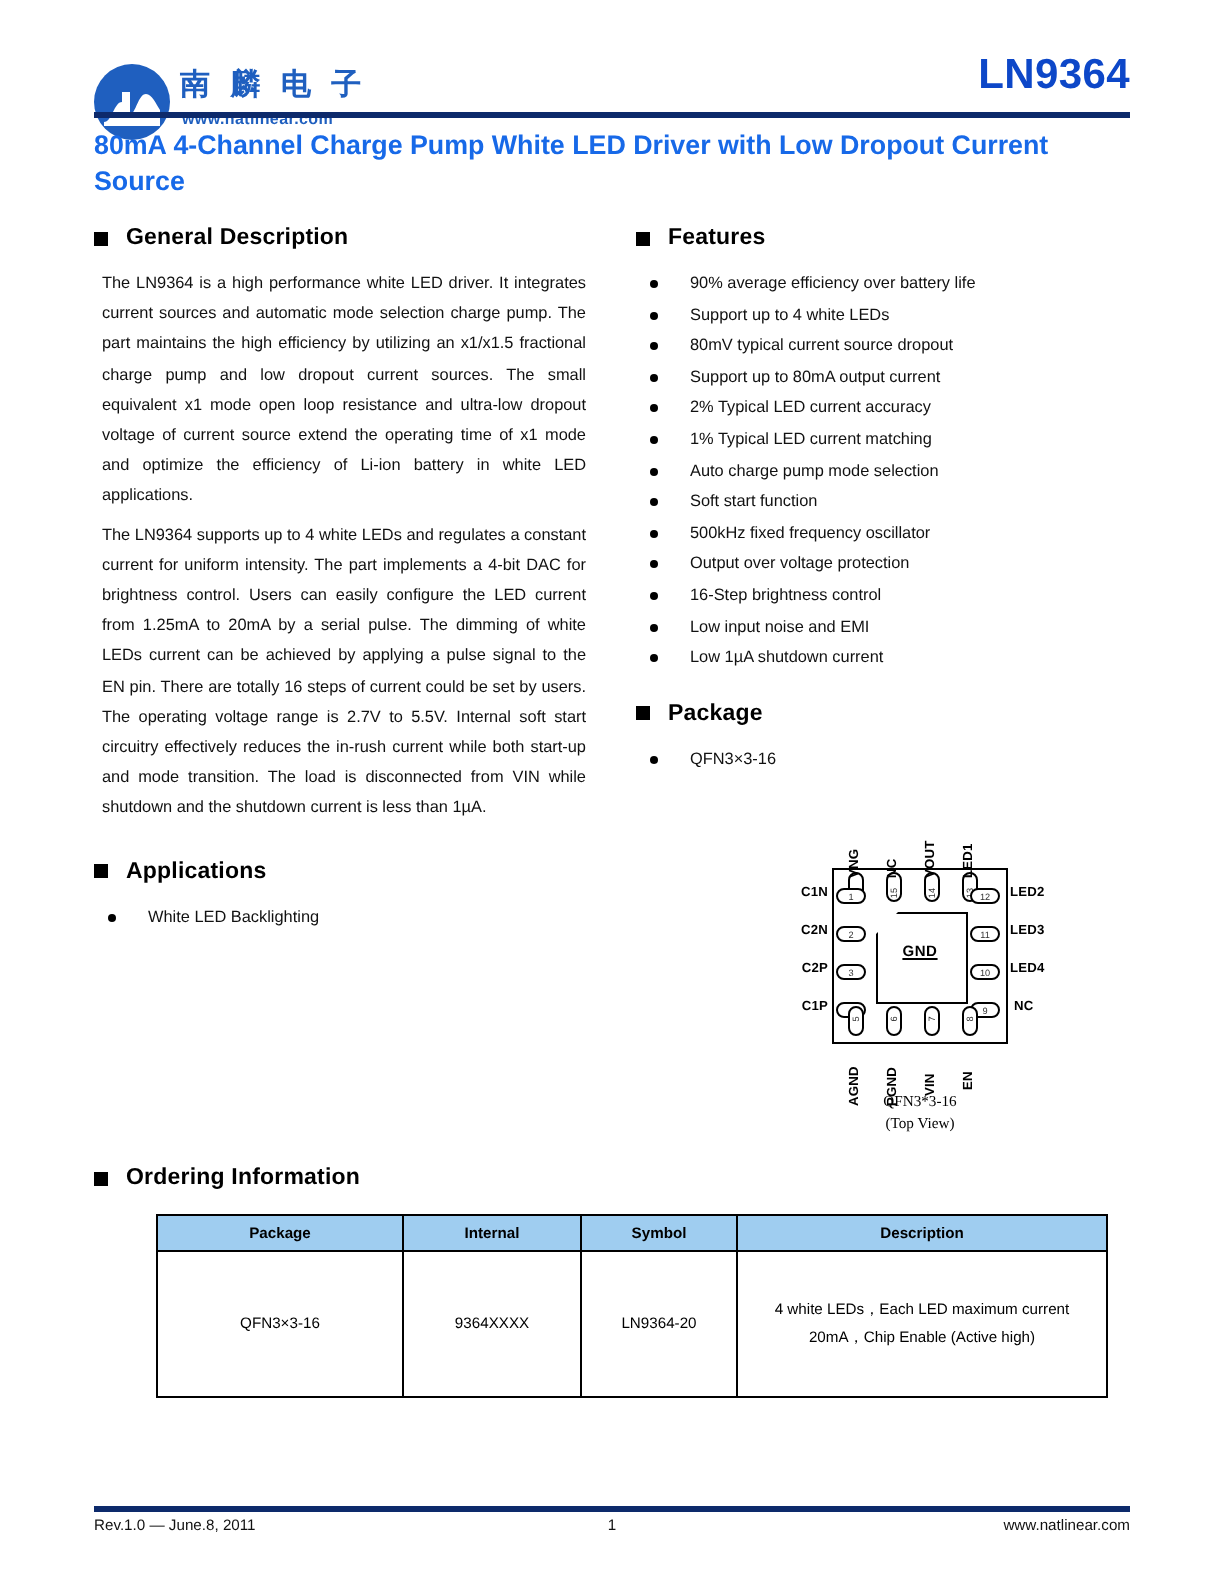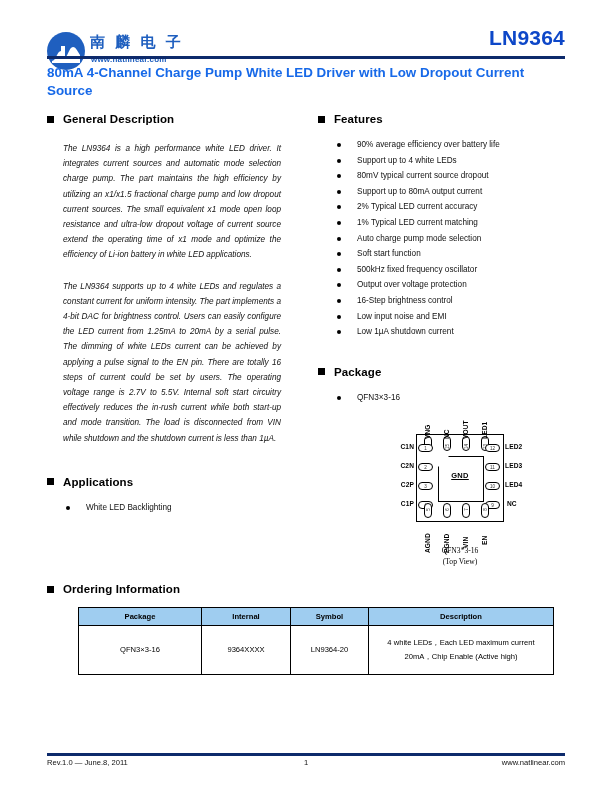--- a/index.html
+++ b/index.html
@@ -121,24 +121,24 @@
     font-weight: bold;
     letter-spacing: 0.1px;
   }
 
   .body-text {
     font-size: 8.2px;
     line-height: 15.2px;
     text-align: justify;
     color: #111;
   }
-  .body-text p { margin: 16px; font-style: italic; }
+  .body-text p { margin: 4px; }
 
   .bullets {
-    margin: 12px;
+    margin: 0;
     padding: 0;
     list-style: none;
   }
   .bullets li {
     position: relative;
     padding-left: 27px;
     font-size: 8.2px;
     line-height: 15.6px;
     color: #111;
   }
@@ -242,21 +242,21 @@
     background: #9fcdf0;
     border: 1px solid #000;
     font-size: 7.6px;
     font-weight: bold;
     padding: 4px 2px;
     text-align: center;
   }
   .ord-table td {
     border: 1px solid #000;
     font-size: 7.6px;
-    padding: 10px 4px;
+    padding: 22px 4px;
     text-align: center;
     vertical-align: middle;
     line-height: 14px;
   }
   .col-pkg { width: 118px; }
   .col-mark { width: 84px; }
   .col-sym  { width: 73px; }
   .col-desc { width: 180px; }
 
   

